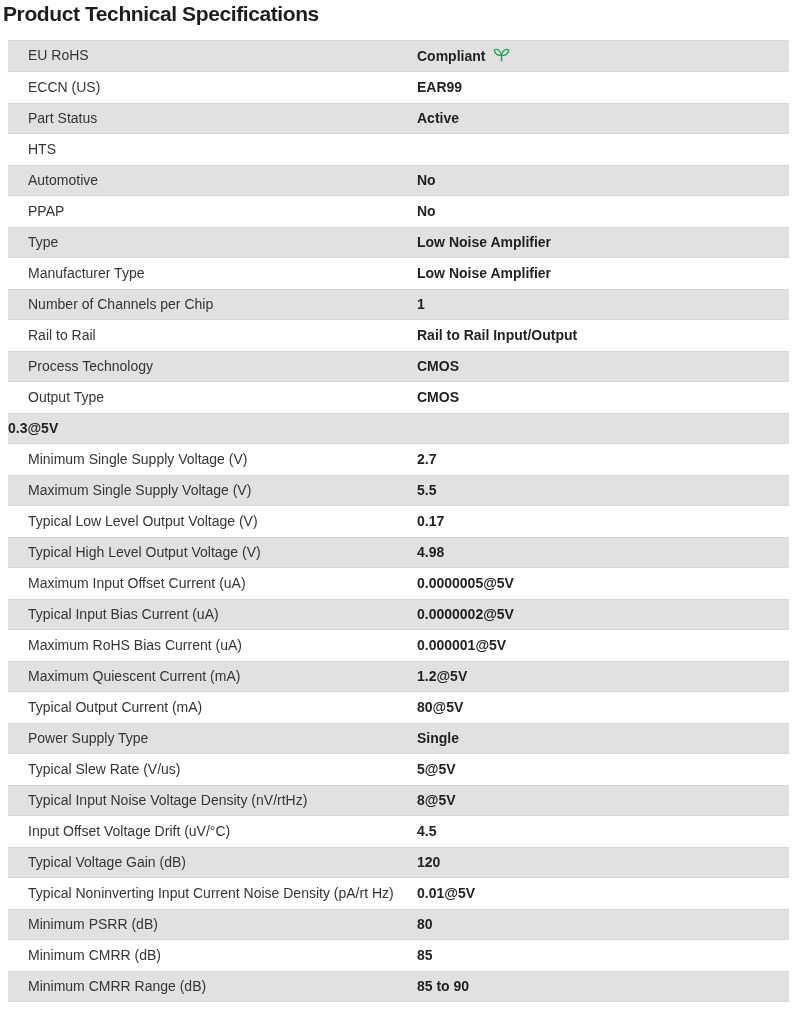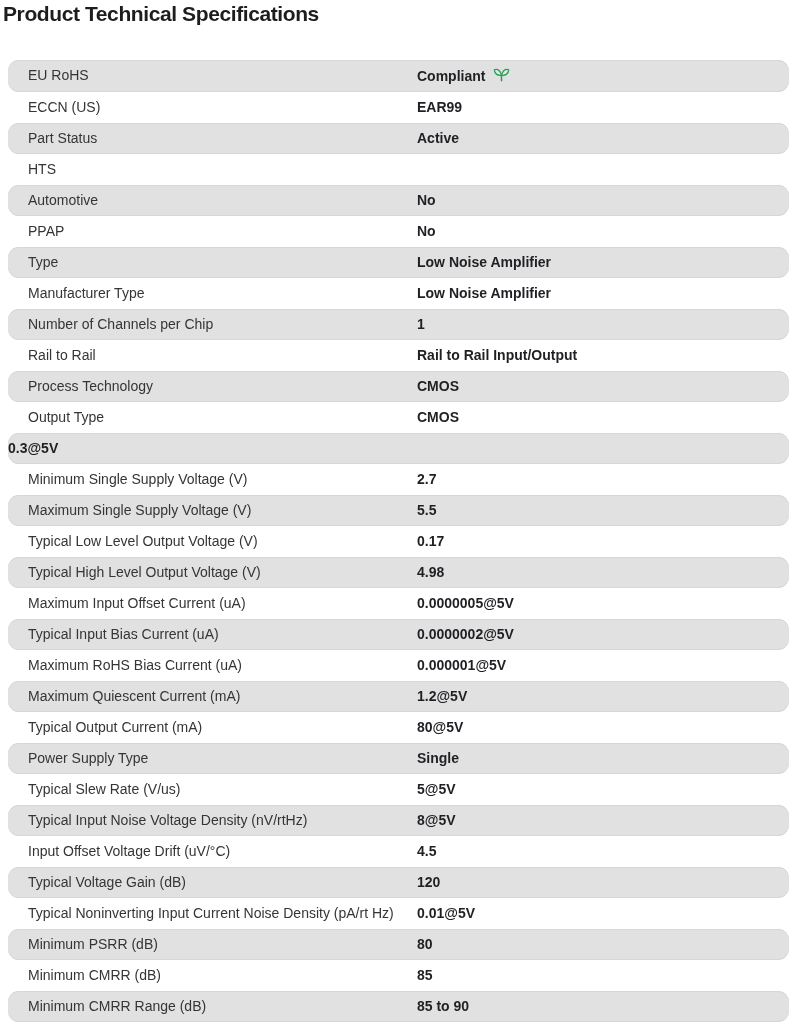--- a/index.html
+++ b/index.html
@@ -7,38 +7,37 @@
     padding: 0;
     background: #ffffff;
     width: 796px;
     height: 1025px;
     overflow: hidden;
     font-family: "Liberation Sans", sans-serif;
   }
   .page-title {
     margin: 0;
     padding: 2px 0 0 3px;
-    height: 60px;
+    height: 40px;
     box-sizing: border-box;
     font-size: 21px;
     font-weight: 700;
     letter-spacing: -0.4px;
     color: #1d1d1f;
   }
   .spec-table {
     margin-left: 8px;
     width: 781px;
   }
   .spec-row {
     display: flex;
     align-items: flex-start;
     min-height: 31px;
     box-sizing: border-box;
     background: #ffffff;
-    border-radius: 11px;
   }
   .spec-row.stripe {
     background: #e1e1e1;
     box-shadow: inset 0 1px 0 #d7d7d7, inset 0 -1px 0 #d7d7d7;
   }
   .spec-label {
     width: 409px;
     box-sizing: border-box;
     padding: 7px 12px 6px 20px;
     font-size: 14px;

